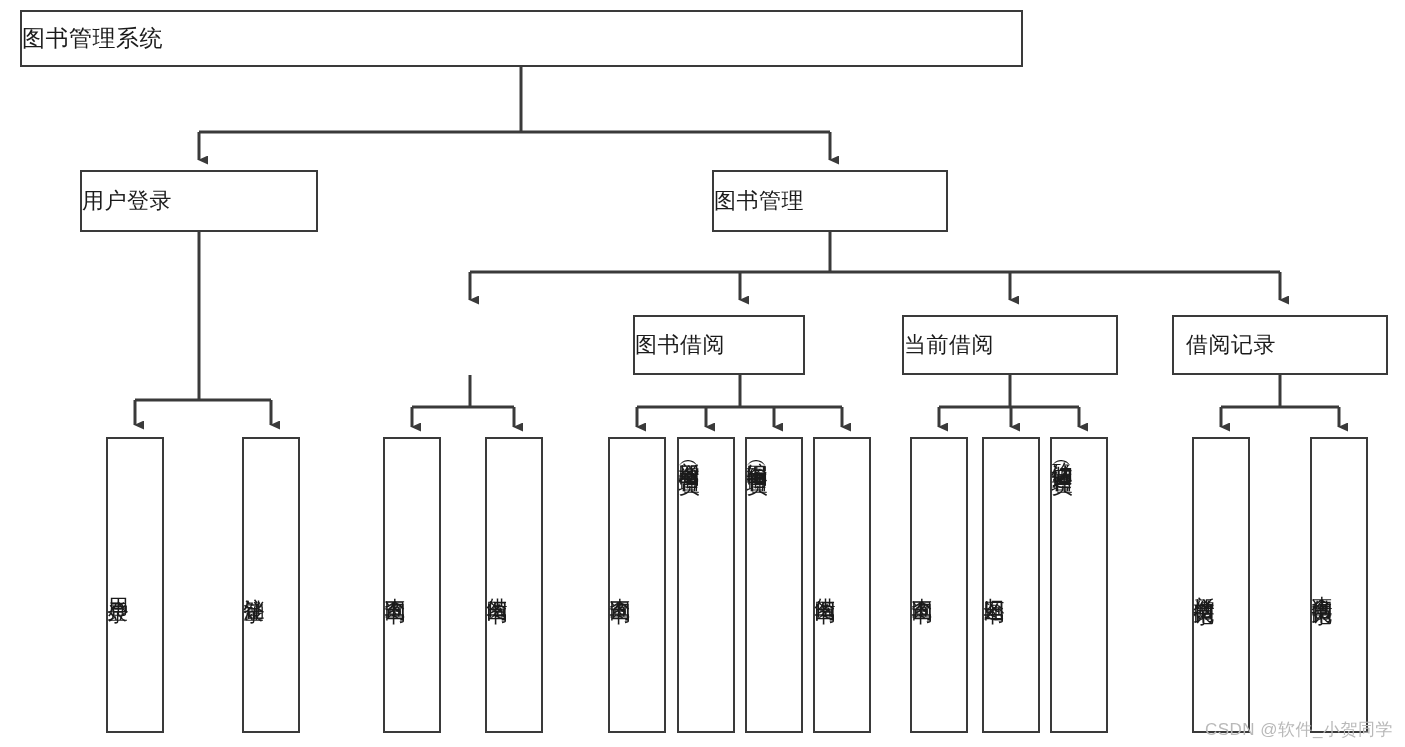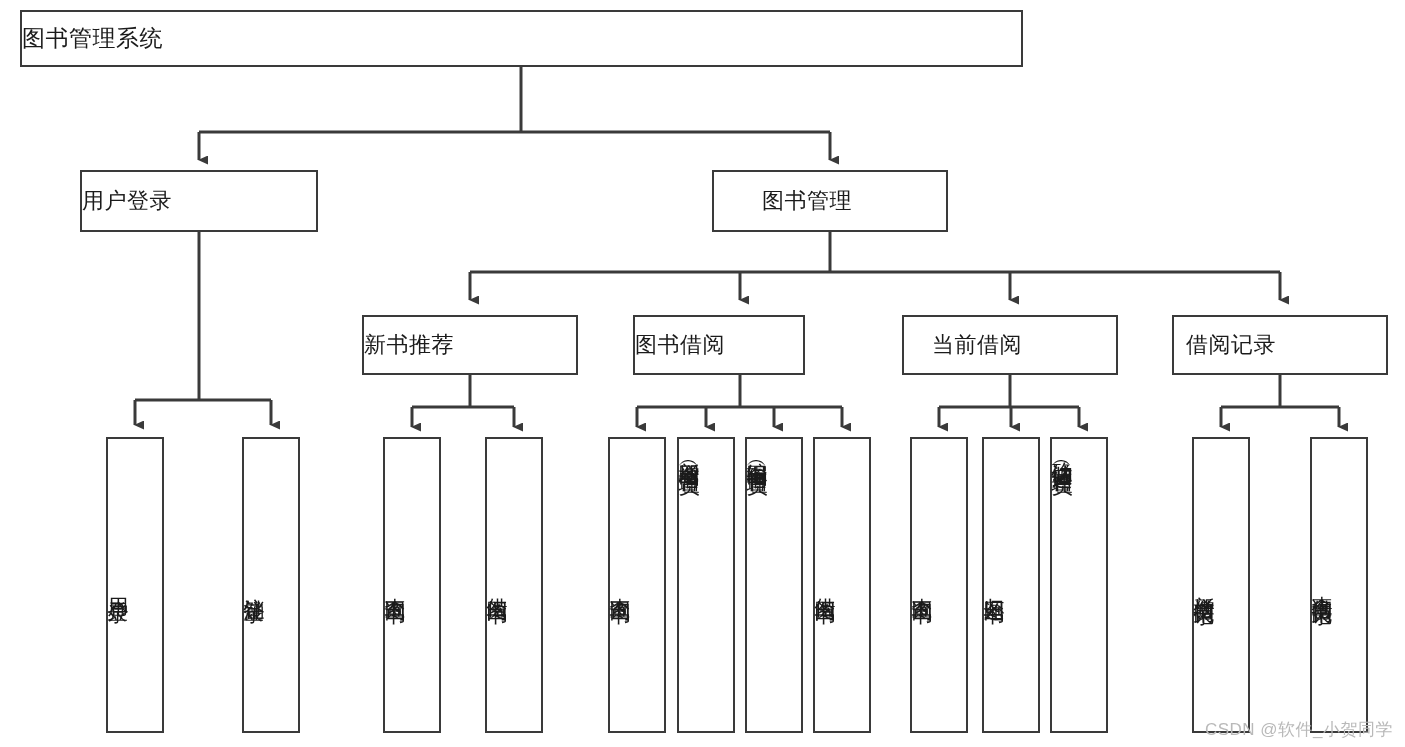--- a/index.html
+++ b/index.html
@@ -133,31 +133,28 @@
     </g>
   </svg>
 
   <div class="node horizontal root" style="left: 20px; top: 10px; width: 1003px; height: 57px; border-color: rgb(58, 58, 58); background: rgb(255, 255, 255); color: rgb(27, 27, 27);">
     <span class="node-label">图书管理系统</span>
   </div>
 
   <div class="node horizontal" style="left: 80px; top: 170px; width: 238px; height: 62px; border-color: rgb(58, 58, 58); background: rgb(255, 255, 255); color: rgb(27, 27, 27);">
     <span class="node-label">用户登录</span>
   </div>
-  <div class="node horizontal" style="left: 712px; top: 170px; width: 236px; height: 62px; border-color: rgb(58, 58, 58); background: rgb(255, 255, 255); color: rgb(27, 27, 27); padding-left: 48px;">
+  <div class="node horizontal" style="left: 712px; top: 170px; width: 236px; height: 62px; border-color: rgb(58, 58, 58); background: rgb(255, 255, 255); color: rgb(27, 27, 27);">
     <span class="node-label">图书管理</span>
   </div>
 
-  <div class="node horizontal" style="left: 362px; top: 315px; width: 216px; height: 60px; border-color: rgb(58, 58, 58); background: rgb(255, 255, 255); color: rgb(27, 27, 27);">
-    <span class="node-label">新书推荐</span>
-  </div>
   <div class="node horizontal" style="left: 633px; top: 315px; width: 172px; height: 60px; border-color: rgb(58, 58, 58); background: rgb(255, 255, 255); color: rgb(27, 27, 27);">
     <span class="node-label">图书借阅</span>
   </div>
-  <div class="node horizontal" style="left: 902px; top: 315px; width: 216px; height: 60px; border-color: rgb(58, 58, 58); background: rgb(255, 255, 255); color: rgb(27, 27, 27); padding-left: 28px;">
+  <div class="node horizontal" style="left: 902px; top: 315px; width: 216px; height: 60px; border-color: rgb(58, 58, 58); background: rgb(255, 255, 255); color: rgb(27, 27, 27);">
     <span class="node-label">当前借阅</span>
   </div>
   <div class="node horizontal" style="left: 1172px; top: 315px; width: 216px; height: 60px; border-color: rgb(58, 58, 58); background: rgb(255, 255, 255); color: rgb(27, 27, 27); padding-left: 12px;">
     <span class="node-label">借阅记录</span>
   </div>
 
   <div class="node vertical centered" style="left: 106px; top: 437px; width: 58px; height: 296px; border-color: rgb(58, 58, 58); background: rgb(255, 255, 255); color: rgb(27, 27, 27);">
     <span class="node-label">用户登录</span>
   </div>
   <div class="node vertical centered" style="left: 242px; top: 437px; width: 58px; height: 296px; border-color: rgb(58, 58, 58); background: rgb(255, 255, 255); color: rgb(27, 27, 27);">

